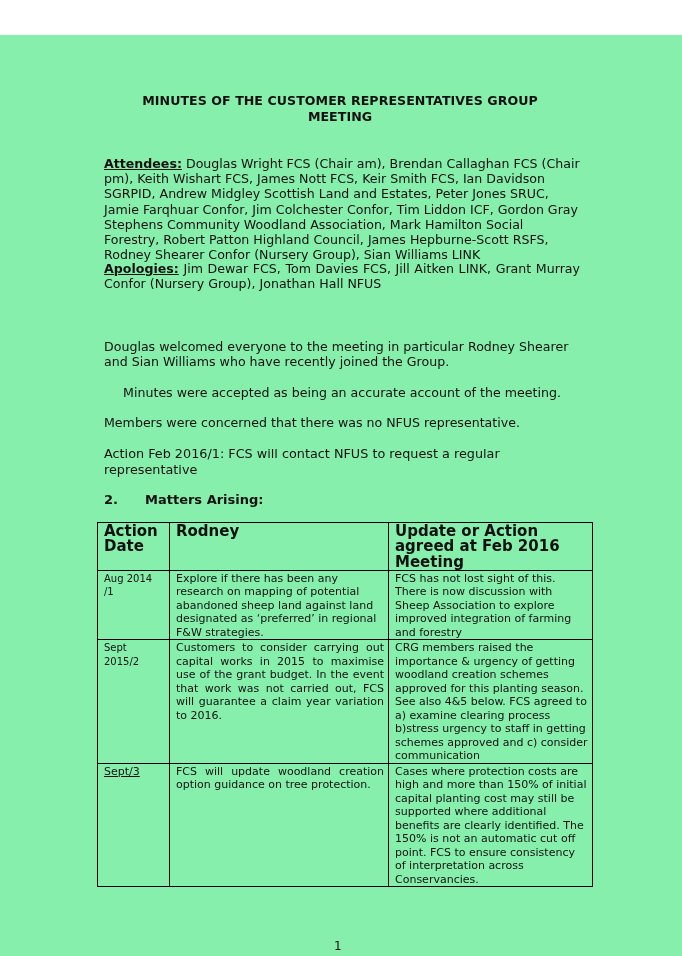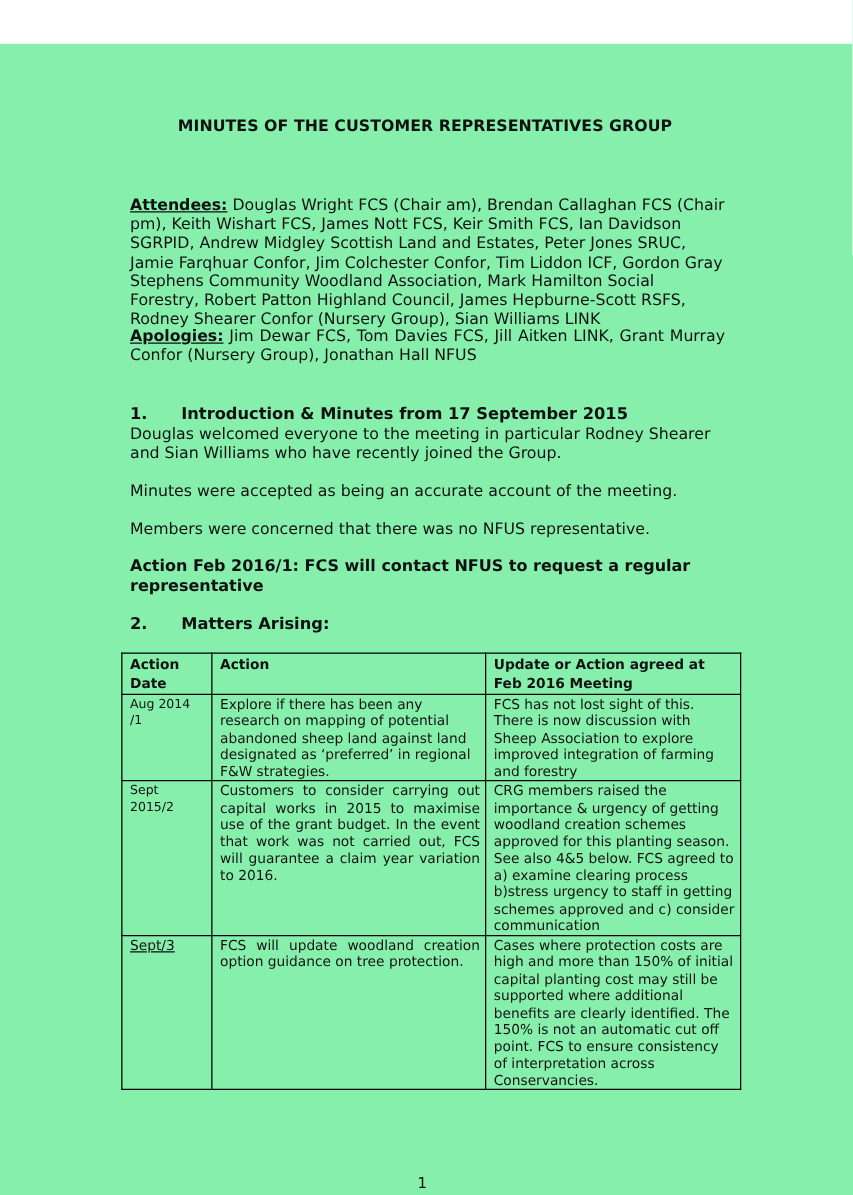--- a/index.html
+++ b/index.html
@@ -50,21 +50,21 @@
       font-weight: bold;
       line-height: 15.5px;
       white-space: nowrap;
     }
     .heading .num { display: inline-block; width: 41px; }
     .action-bold {
       position: absolute;
       left: 104px;
       width: 480px;
       font-size: 12.8px;
-      font-weight: bold;
+      font-weight: normal;
       line-height: 15.5px;
     }
     table.matters {
       position: absolute;
       left: 97px;
       top: 487px;
       width: 495px;
       border-collapse: collapse;
       table-layout: fixed;
       font-size: 11px;
@@ -73,21 +73,21 @@
     table.matters col.c1 { width: 72px; }
     table.matters col.c2 { width: 219px; }
     table.matters col.c3 { width: 204px; }
     table.matters th, table.matters td {
       border: 1.2px solid #000;
       vertical-align: top;
       padding: 1px 4px 0 6px;
       text-align: left;
     }
     table.matters th {
-      font-size: 11px;
+      font-size: 15px;
       line-height: 15.3px;
       font-weight: bold;
       padding-top: 1px;
       padding-bottom: 0;
     }
     table.matters td.date {
       font-size: 10px;
     }
     table.matters td.date.big {
       font-size: 11px;
@@ -101,46 +101,46 @@
       font-size: 12px;
     }
   </style>
 </head>
 <body>
 
 <div class="page">
 
   <div class="title">
     <div>MINUTES OF THE CUSTOMER REPRESENTATIVES GROUP</div>
+    <div>MEETING</div>
   </div>
 
   <div class="para" style="top:121px;"><b>Attendees:</b><span> Douglas Wright FCS (Chair am), Brendan Callaghan FCS (Chair pm), Keith Wishart FCS, James Nott FCS, Keir Smith FCS, Ian Davidson SGRPID, Andrew Midgley Scottish Land and Estates, Peter Jones SRUC, Jamie Farqhuar Confor, Jim Colchester Confor, Tim Liddon ICF, Gordon Gray Stephens Community Woodland Association, Mark Hamilton Social Forestry, Robert Patton Highland Council, James Hepburne-Scott RSFS, Rodney Shearer Confor (Nursery Group), Sian Williams LINK</span></div>
 
   <div class="para justify" style="top:226px;"><b>Apologies:</b><span> Jim Dewar FCS, Tom Davies FCS, Jill Aitken LINK, Grant Murray Confor (Nursery Group), Jonathan Hall NFUS</span></div>
 
-  <div class="heading" style="top:289px;"><span class="num">1.</span><span>Introduction &amp; Minutes from 17 September 2015</span></div>
 
   <div class="para" style="top:304px;">Douglas welcomed everyone to the meeting in particular Rodney Shearer and Sian Williams who have recently joined the Group.</div>
-  <div class="para" style="top:350px;">Minutes were accepted as being an accurate account of the meeting.</div>
+  <div class="para" style="top:350px;text-align:center;">Minutes were accepted as being an accurate account of the meeting.</div>
   <div class="para" style="top:380px;">Members were concerned that there was no NFUS representative.</div>
 
   <div class="action-bold" style="top:411px;">Action Feb 2016/1: FCS will contact NFUS to request a regular representative</div>
 
   <div class="heading" style="top:457px;"><span class="num">2.</span><span>Matters Arising:</span></div>
 
   <table class="matters">
     <colgroup>
         <col class="c1">
         <col class="c2">
         <col class="c3">
       </colgroup>
     <thead>
       <tr>
         <th>Action Date</th>
-        <th>Action</th>
+        <th>Rodney</th>
         <th>Update or Action agreed at Feb 2016 Meeting</th>
       </tr>
     </thead>
     <tbody>
       <tr>
         <td class="date">Aug 2014 /1</td>
         <td>Explore if there has been any research on mapping of potential abandoned sheep land against land designated as ‘preferred’ in regional F&amp;W strategies.</td>
         <td>FCS has not lost sight of this. There is now discussion with Sheep Association to explore improved integration of farming and forestry</td>
       </tr>
       <tr>

